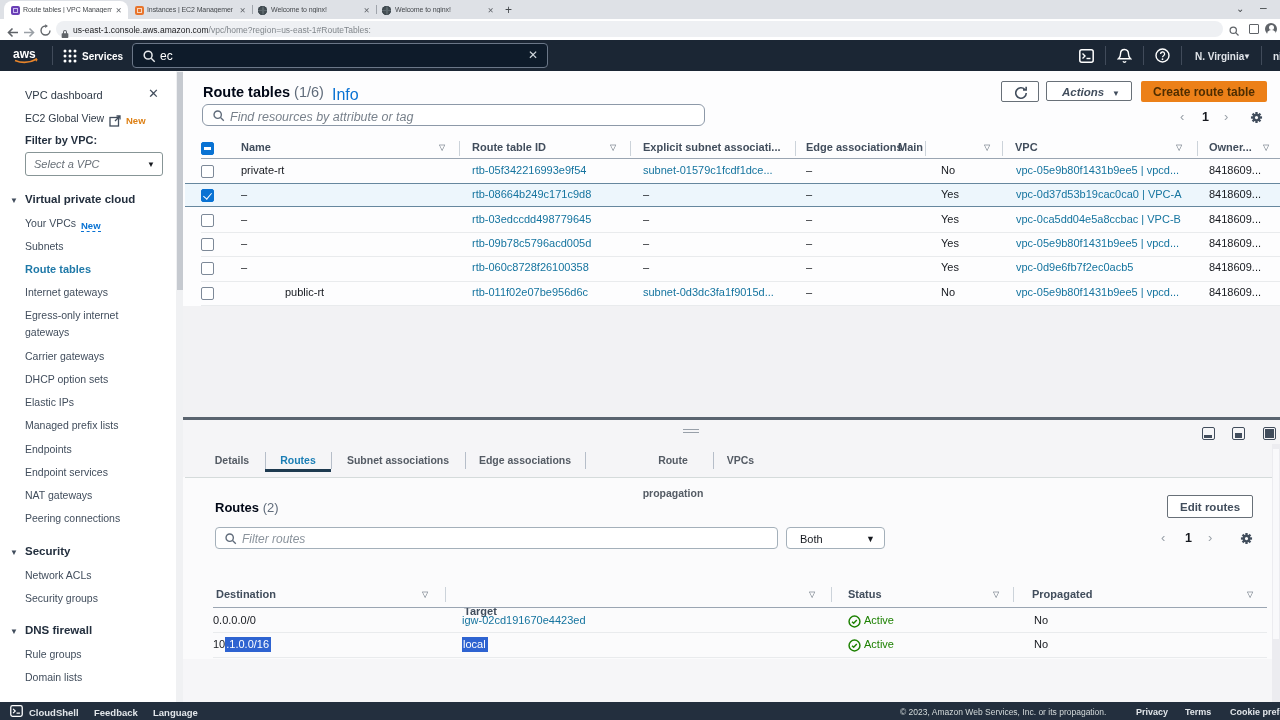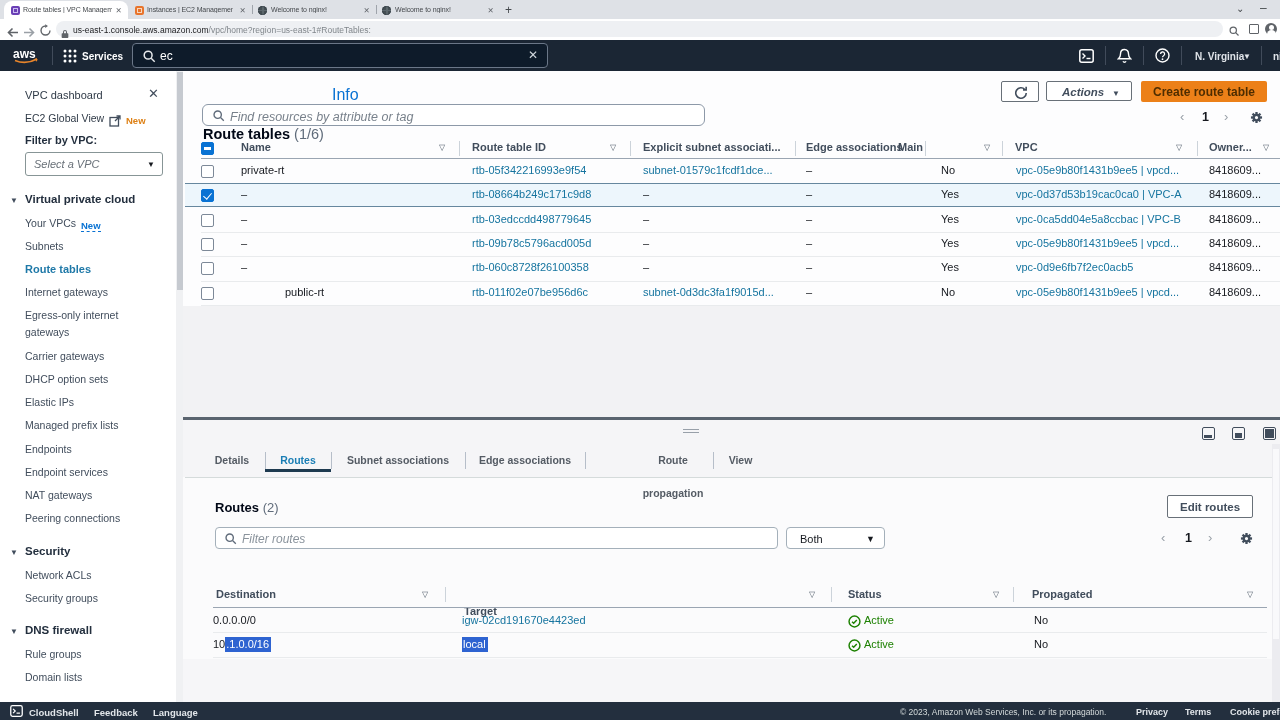--- a/index.html
+++ b/index.html
@@ -225,21 +225,21 @@
 <div class="abs" id="sbscroll"></div>
 <div class="abs" id="sbthumb"></div>
 
 <div class="abs" id="main"></div>
 <div class="abs" style="left:183px; top:71px; width:1097px; height:235px; background:#fdfdfe;"></div>
 <div class="abs" style="left:183px; top:306px; width:1097px; height:111px; background:#f2f2f4;"></div>
 <div class="abs" style="left:183px; top:417px; width:1097px; height:2.5px; background:#5a646f;"></div>
 <div class="abs" style="left:183px; top:419.5px; width:1097px; height:57.5px; background:#f5f5f7;"></div>
 <div class="abs" style="left:183px; top:477px; width:1097px; height:225px; background:#fbfbfc;"></div>
 
-<div class="abs" style="left:203px; top:84px; font-size:14.5px; font-weight:bold; color:#000716;margin-top:42px;">Route tables <span style="font-weight:normal; color:#5f6b7a;">(1/6)</span></div>
+<div class="abs" style="left:203px; top:84px; font-size:14.5px; font-weight:bold; color:#000716;">Route tables <span style="font-weight:normal; color:#5f6b7a;">(1/6)</span></div>
 <div class="abs" style="left:332px; top:86px; font-size:16px; font-weight:normal; color:#0972d3;">Info</div>
 
 <div class="hdrbtn" style="left:1001px; top:81px; width:38px; height:21px;">
   <svg style="position:absolute;left:12px;top:3.5px;" width="14" height="14" viewBox="0 0 16 16">
       <path d="M14 8a6 6 0 11-1.6-4.1" fill="none" stroke="#414d5c" stroke-width="1.8"></path>
       <path d="M13.9 0.8v3.6h-3.6" fill="none" stroke="#414d5c" stroke-width="1.8"></path>
     </svg>
 </div>
 <div class="hdrbtn" style="left:1046px; top:81px; width:86px; height:20px;font-style:italic;">
   <div style="position:absolute;left:15px;top:4px;font-size:11.5px;font-weight:bold;color:#414d5c;">Actions</div>
@@ -360,21 +360,21 @@
 <div class="ptab" style="left:199px; width:66px; top:444px;">Details</div>
 <div class="ptabsep" style="left:265px; top:452px;"></div>
 <div class="ptab" style="left:265px; width:66px; top:444px; color:#1a7eb5;">Routes</div>
 <div class="ptabsep" style="left:331px; top:452px;"></div>
 <div class="ptab" style="left:331px; width:134px; top:444px;">Subnet associations</div>
 <div class="ptabsep" style="left:465px; top:452px;"></div>
 <div class="ptab" style="left:465px; width:120px; top:444px;">Edge associations</div>
 <div class="ptabsep" style="left:585px; top:452px;"></div>
 <div class="ptab" style="left:585px; width:128px; top:444px;padding-left:48px;">Route propagation</div>
 <div class="ptabsep" style="left:713px; top:452px;"></div>
-<div class="ptab" style="left:713px; width:55px; top:444px;">View</div>
+<div class="ptab" style="left:713px; width:55px; top:444px;">VPCs</div>
 <div class="abs" style="left:265px; top:469px; width:66px; height:2.5px; background:#1d3a50;"></div>
 <div class="abs" style="left:185px; top:477px; width:1095px; height:1px; background:#d5dbdb;"></div>
 
 <div class="abs" style="left:215px; top:500px; font-size:13px; font-weight:bold; color:#000716;">Routes <span style="font-weight:normal; color:#5f6b7a;">(2)</span></div>
 <div class="hdrbtn" style="left:1167px; top:495px; width:86px; height:23px;">
   <div style="position:absolute;left:0;right:0;top:5px;text-align:center;font-size:11.5px;font-weight:bold;color:#414d5c;">Edit routes</div>
 </div>
 
 <div class="abs" style="left:215px; top:527px; width:563px; height:22px; background:#fff; border:1px solid #a4b0ba; border-radius:4px;">
   <svg style="position:absolute;left:8px;top:4px;" width="13" height="13" viewBox="0 0 16 16">

